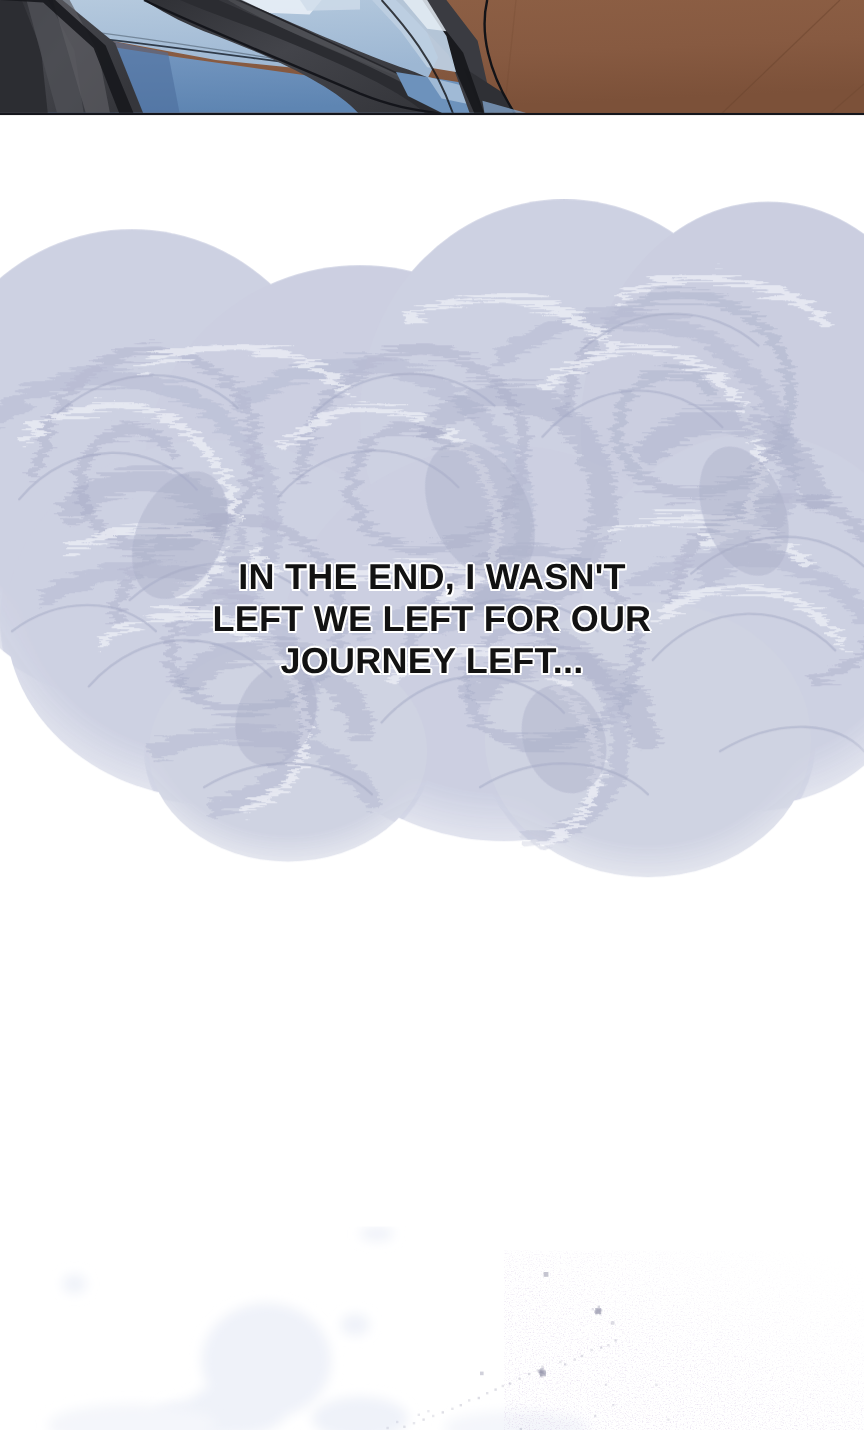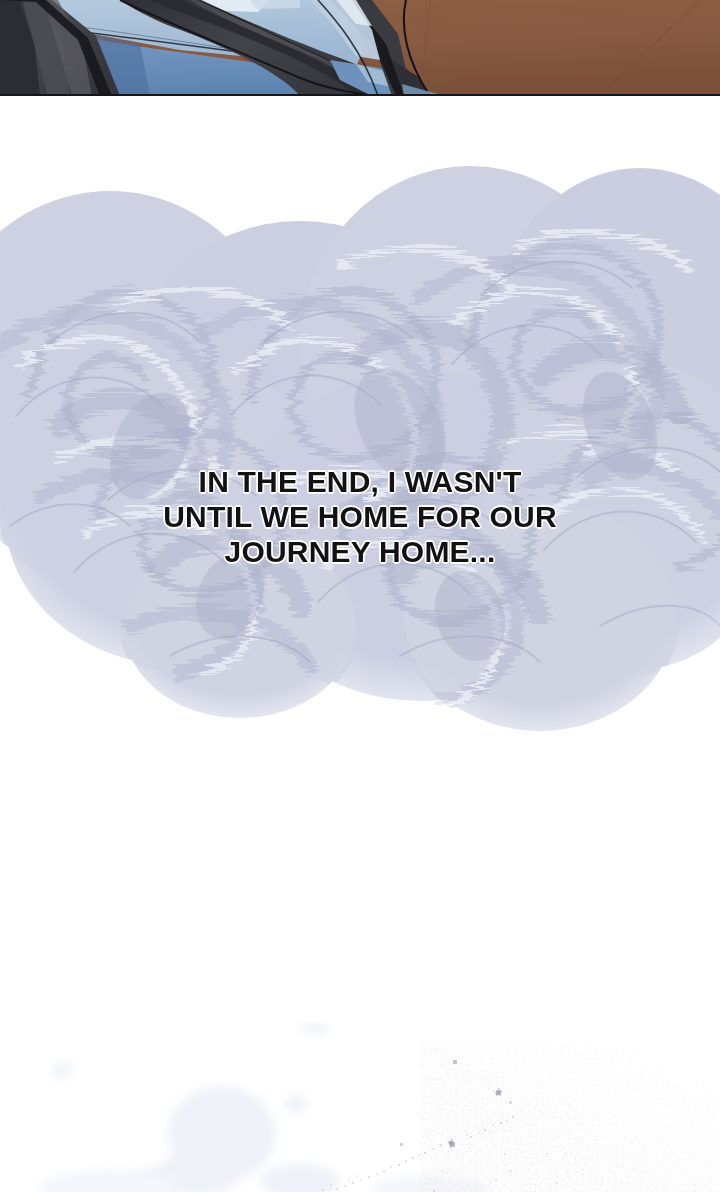--- a/index.html
+++ b/index.html
@@ -303,22 +303,22 @@
             <ellipse cx="150" cy="350" rx="36" ry="56" transform="rotate(24 150 350)"></ellipse>
             <ellipse cx="470" cy="520" rx="34" ry="46" transform="rotate(-18 470 520)"></ellipse>
             <ellipse cx="230" cy="500" rx="32" ry="44" transform="rotate(22 230 500)"></ellipse>
           </g>
         </g>
       </svg>
     </div>
 
     <div id="caption-block">
       <span class="cap-line">IN THE END, I WASN'T</span>
-      <span class="cap-line">UNTIL WE HOME FOR OUR</span>
-      <span class="cap-line">JOURNEY HOME...</span>
+      <span class="cap-line">LEFT WE LEFT FOR OUR</span>
+      <span class="cap-line">JOURNEY LEFT...</span>
     </div>
 
     <div id="wisp-layer">
       <svg width="720" height="170" viewBox="0 0 720 170" xmlns="http://www.w3.org/2000/svg" aria-hidden="true">
         <defs>
           <filter id="wispBlur" x="-30%" y="-30%" width="160%" height="160%">
             <feGaussianBlur stdDeviation="5"></feGaussianBlur>
           </filter>
         </defs>
         <g fill="#eff2f9" filter="url(#wispBlur)">

